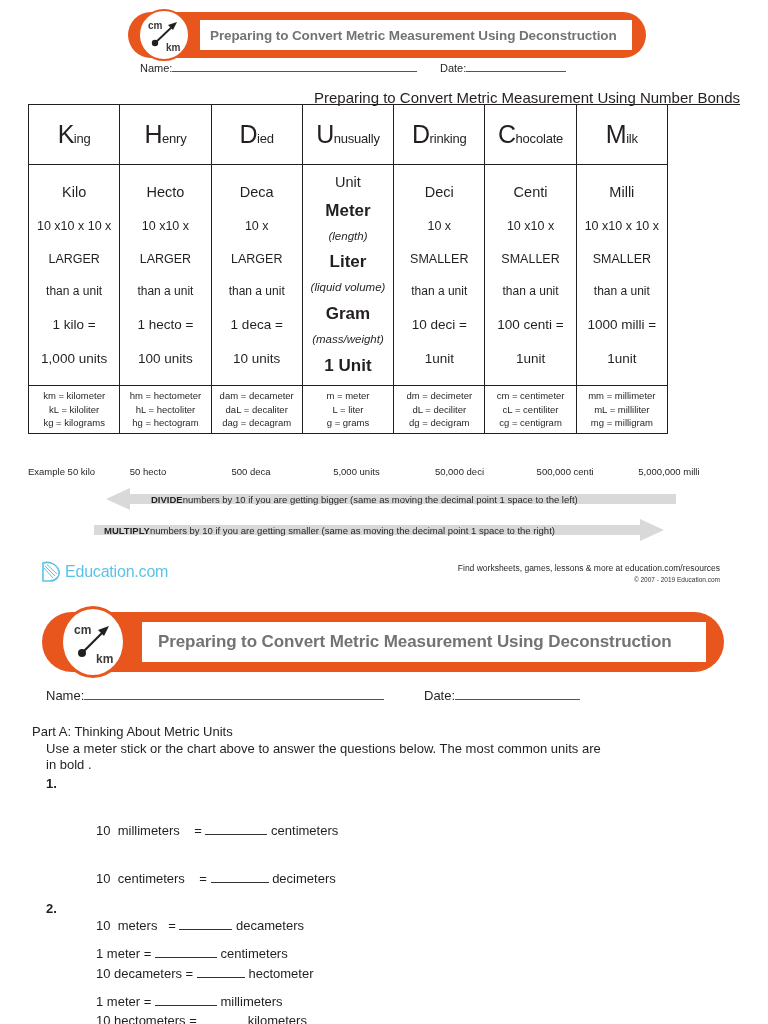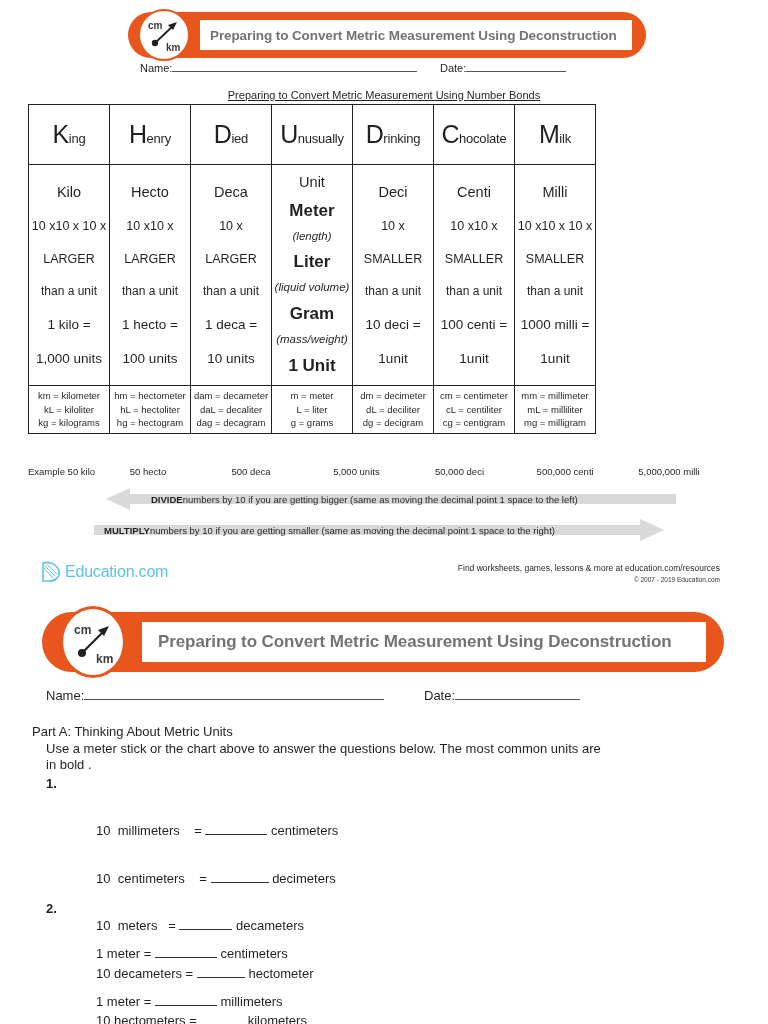--- a/index.html
+++ b/index.html
@@ -52,26 +52,26 @@
     letter-spacing: -0.1px;
     white-space: nowrap;
   }
 
   
   .namedate { display: flex; align-items: flex-end; }
   .nd-label { white-space: nowrap; }
   .nd-rule { border-bottom: 1px solid #555; height: 1px; }
 
   
-  .chart-caption { text-align: center; font-size: 11px; color: #231f20; text-decoration: underline; }
+  .chart-caption { text-align: right; font-size: 15px; color: #231f20; text-decoration: underline; }
 
   
   table.metric {
     border-collapse: collapse;
-    width: 568px;
+    width: 640px;
     table-layout: fixed;
     border: 1.5px solid #231f20;
   }
   table.metric td {
     border-left: 1.2px solid #231f20;
     border-right: 1.2px solid #231f20;
     text-align: center;
     vertical-align: middle;
     padding: 0;
   }

